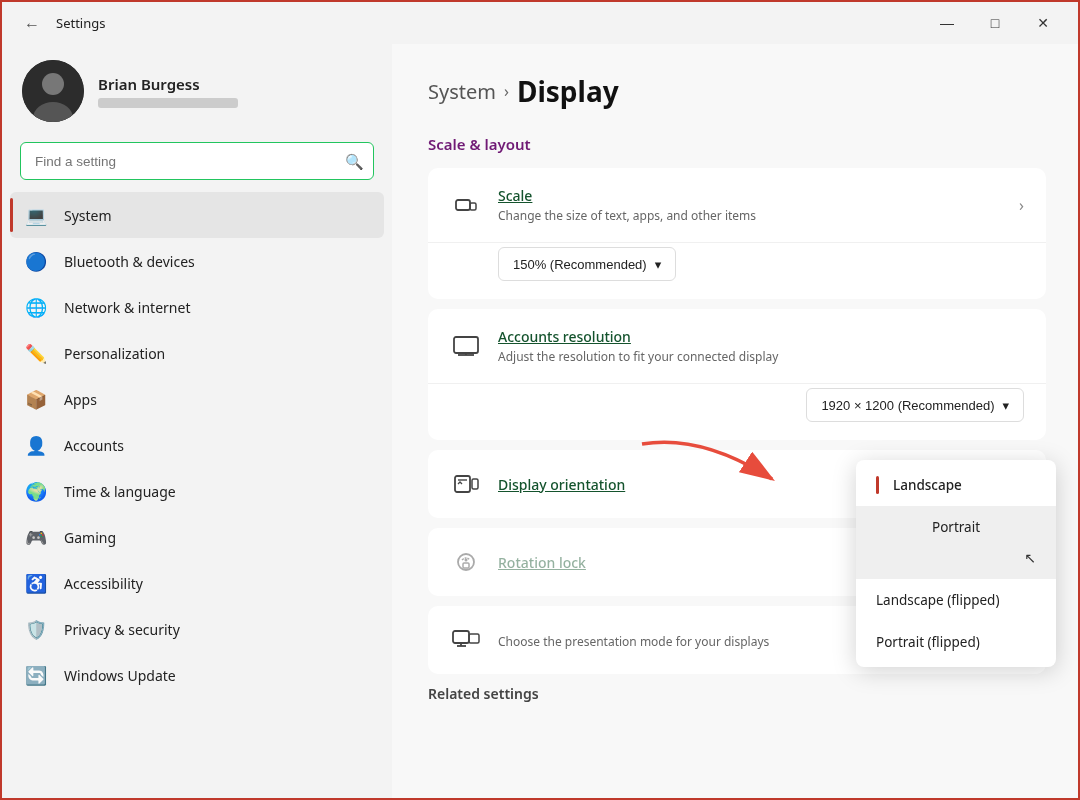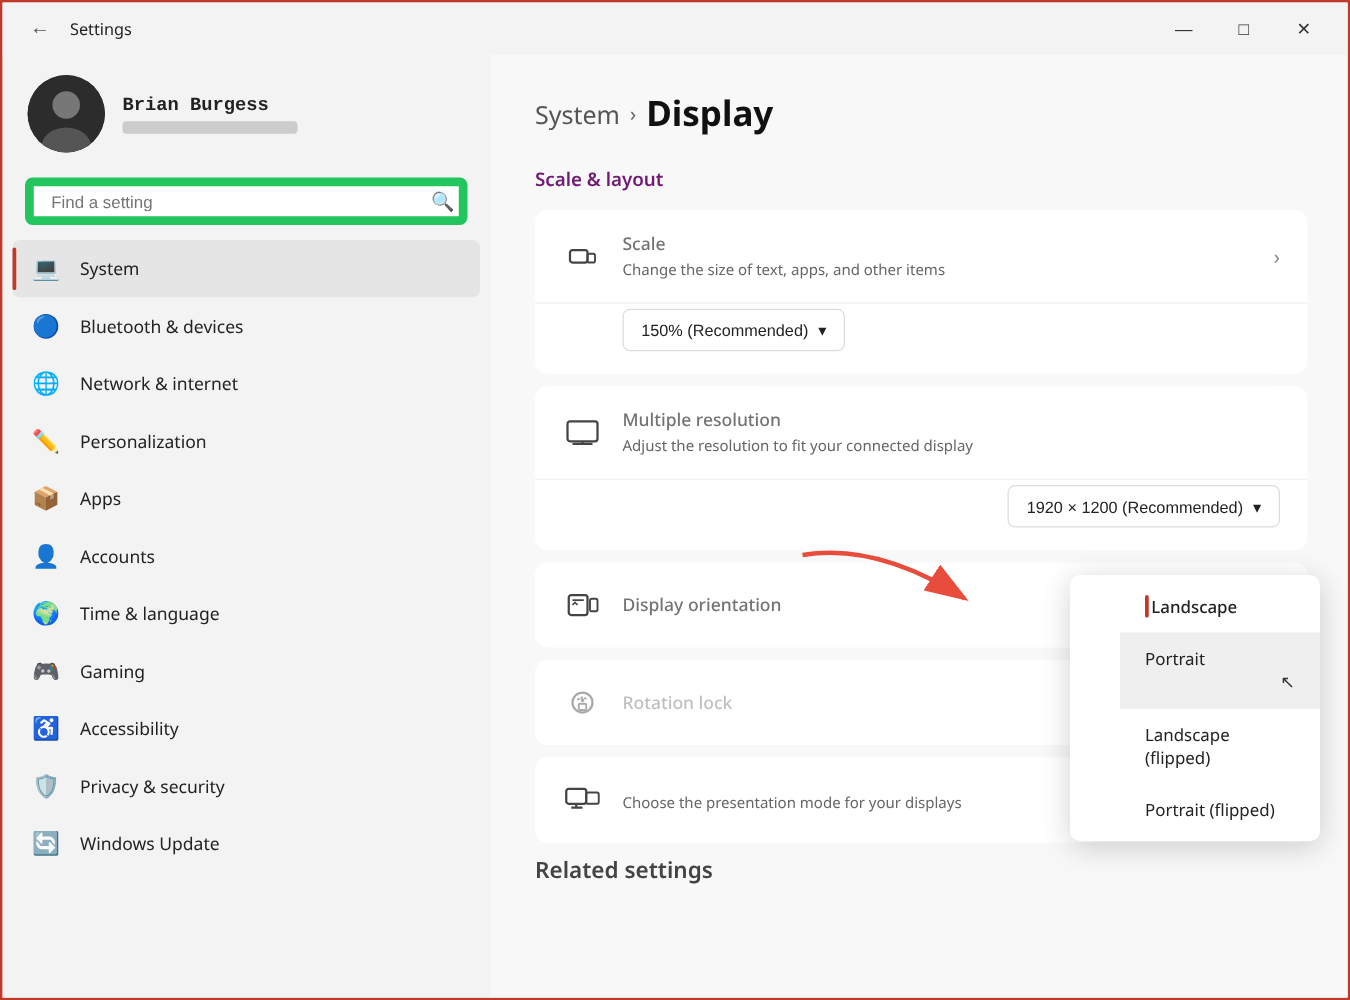--- a/index.html
+++ b/index.html
@@ -89,41 +89,40 @@
       border-radius: 50%;
       background: #2c2c2c;
       overflow: hidden;
       flex-shrink: 0;
       display: flex; align-items: center; justify-content: center;
     }
     .user-info {
       display: flex;
       flex-direction: column;
       gap: 4px;
-      font-family: Liberation Mono, monospace;
     }
     .user-name {
       font-size: 15px;
       font-weight: 600;
       color: #222;
     }
     .user-email-bar {
       width: 140px;
       height: 10px;
       background: #ccc;
       border-radius: 3px;
     }
     .search-box {
       margin: 0 18px 12px 18px;
       position: relative;
     }
     .search-input {
       width: 100%;
       height: 38px;
-      border: 7px solid #22c55e;
+      border: 1px solid #22c55e;
       border-radius: 6px;
       padding: 0 38px 0 14px;
       font-size: 13.5px;
       background: #fff;
       color: #555;
       outline: none;
     }
     .search-icon {
       position: absolute;
       right: 10px;
@@ -232,21 +231,22 @@
       height: 32px;
       display: flex; align-items: center; justify-content: center;
       color: #444;
       font-size: 20px;
       flex-shrink: 0;
     }
     .card-text { flex: 1; }
     .card-title {
       font-size: 14px;
       font-weight: 500;
-      color: #737373;
+      color: #14532d;
+      text-decoration: underline;
     }
     .card-desc {
       font-size: 12px;
       color: #666;
       margin-top: 2px;
     }
     .card-action {
       display: flex;
       align-items: center;
     }
@@ -283,21 +283,21 @@
       border-radius: 8px;
       box-shadow: 0 4px 24px rgba(0,0,0,0.18);
       z-index: 100;
       padding: 4px 0;
     }
     .dropdown-item {
       padding: 12px 20px;
       font-size: 13.5px;
       color: #222;
       cursor: pointer;
-      display: flex; gap: 0; margin-left: 40px;
+      display: flex; align-items: center; gap: 12px;
     }
     .dropdown-item.selected {
       font-weight: 500;
     }
     .dropdown-item-indicator {
       width: 3px;
       height: 18px;
       background: #c0392b;
       border-radius: 2px;
       margin-right: 2px;
@@ -308,21 +308,21 @@
     }
     .rotation-lock-row {
       display: flex;
       align-items: center;
       padding: 18px 22px;
       gap: 16px;
       opacity: 0.45;
     }
     .related-settings {
       margin-top: 8px;
-      font-size: 18px;
+      font-size: 14px;
       font-weight: 600;
       color: #444;
     }
     .arrow-svg {
       position: absolute;
       top: 380px;
       left: 230px;
       width: 220px;
       height: 100px;
     }
@@ -455,21 +455,21 @@
       <div class="card">
         <div class="card-row">
           <div class="card-icon">
             <svg width="28" height="26" viewBox="0 0 28 26" fill="none">
               <rect x="2" y="4" width="24" height="16" rx="2" stroke="#444" stroke-width="1.8" fill="none"></rect>
               <line x1="6" y1="22" x2="22" y2="22" stroke="#444" stroke-width="1.8"></line>
               <line x1="14" y1="20" x2="14" y2="22" stroke="#444" stroke-width="1.8"></line>
             </svg>
           </div>
           <div class="card-text">
-            <div class="card-title">Multiple resolution</div>
+            <div class="card-title">Accounts resolution</div>
             <div class="card-desc">Adjust the resolution to fit your connected display</div>
           </div>
         </div>
         <div class="card-row" style="padding-top:4px;padding-bottom:18px;border-bottom:none;justify-content:space-between;">
           <div class="card-icon"></div>
           <button class="dropdown-btn">
             <span>1920 × 1200 (Recommended)</span>
             <span>▾</span>
           </button>
         </div>

